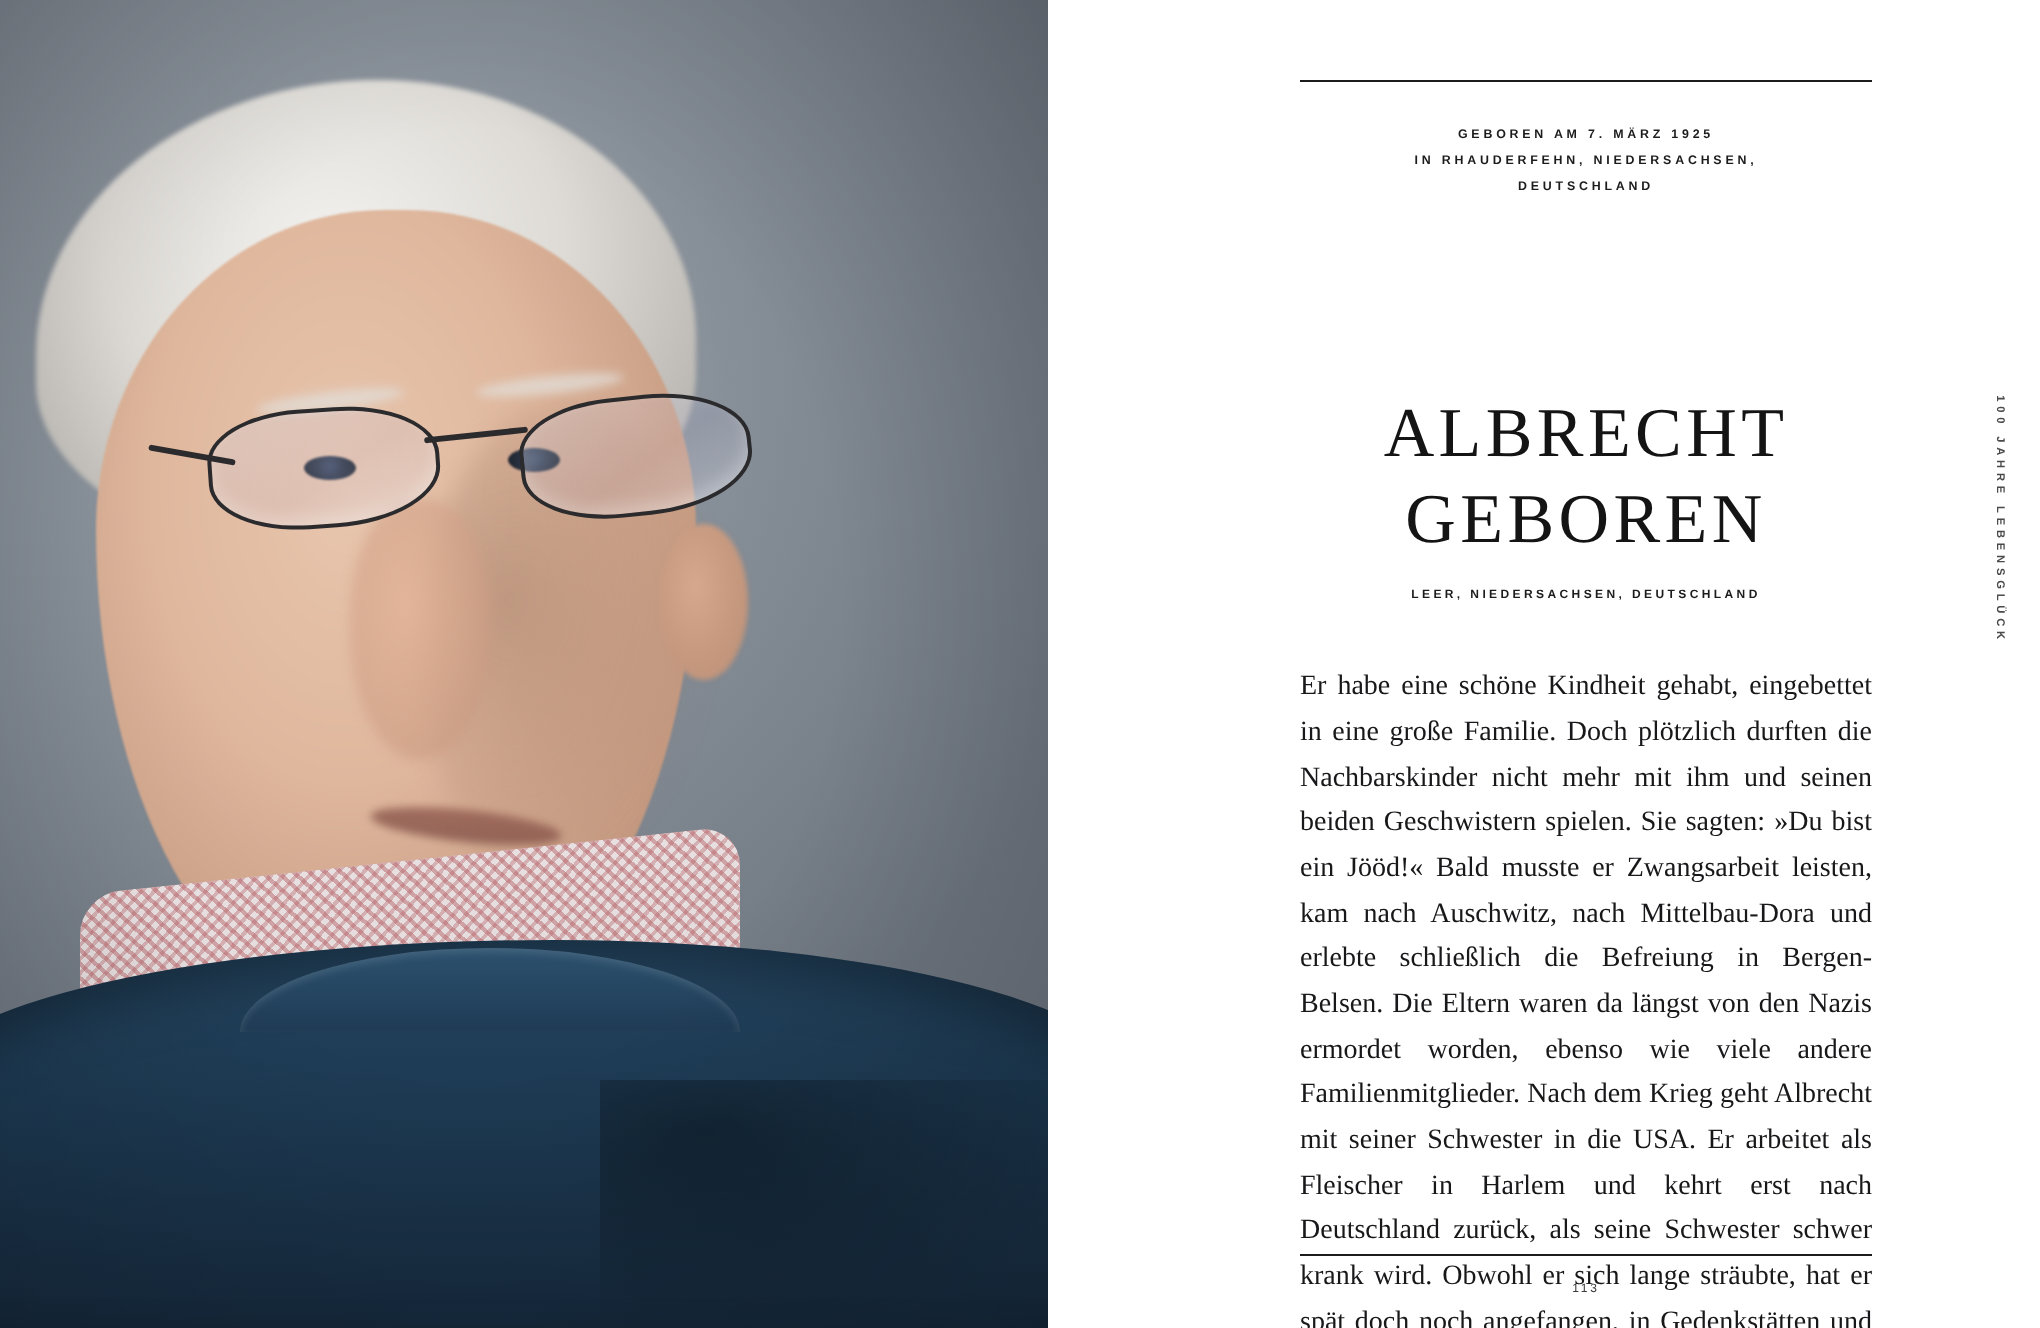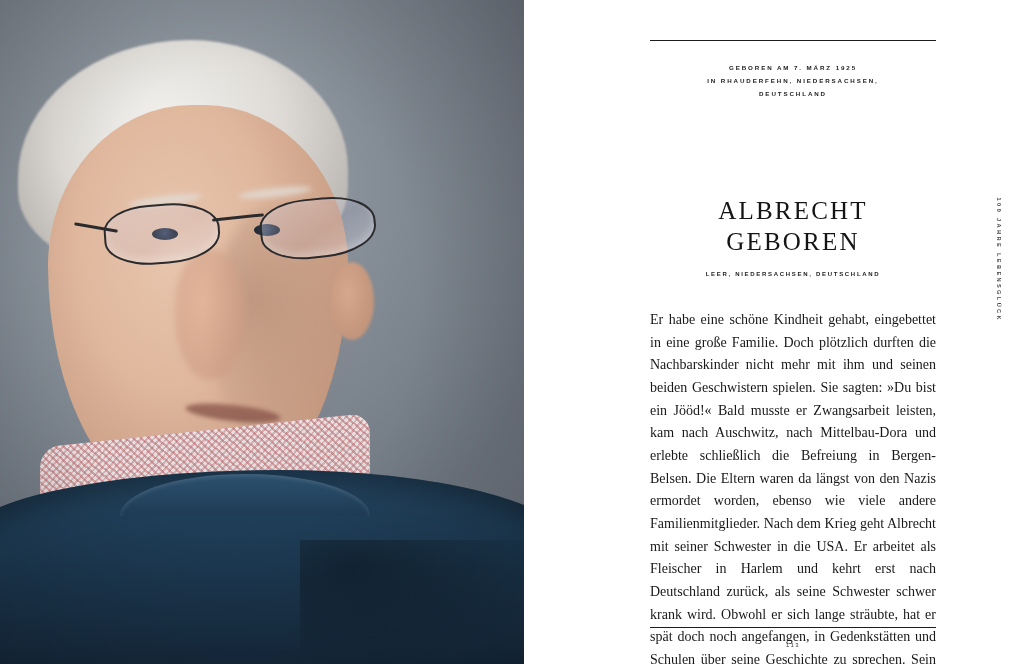--- a/index.html
+++ b/index.html
@@ -261,21 +261,21 @@
     letter-spacing: 1.9px;
     line-height: 2.1;
     color: #1c1c1c;
     font-weight: 600;
   }
 
   .name {
     margin-top: 96px;
     text-align: center;
     font-family: "Liberation Serif", serif;
-    font-size: 25px;
+    font-size: 35px;
     letter-spacing: 2.2px;
     line-height: 1.22;
     color: #141414;
     font-weight: 400;
   }
   .name .line2 { display: block; }
 
   .place {
     margin-top: 14px;
     text-align: center;

